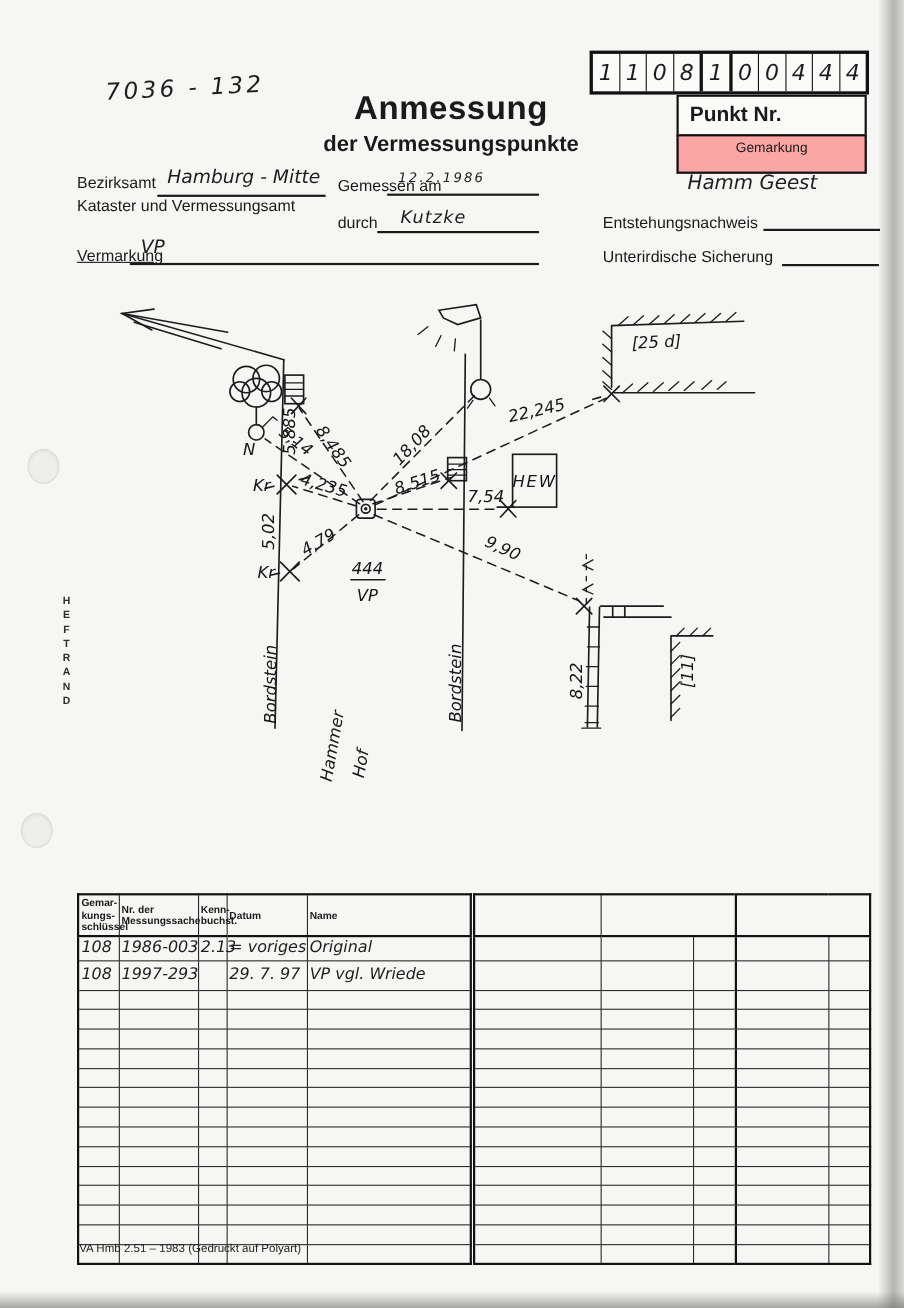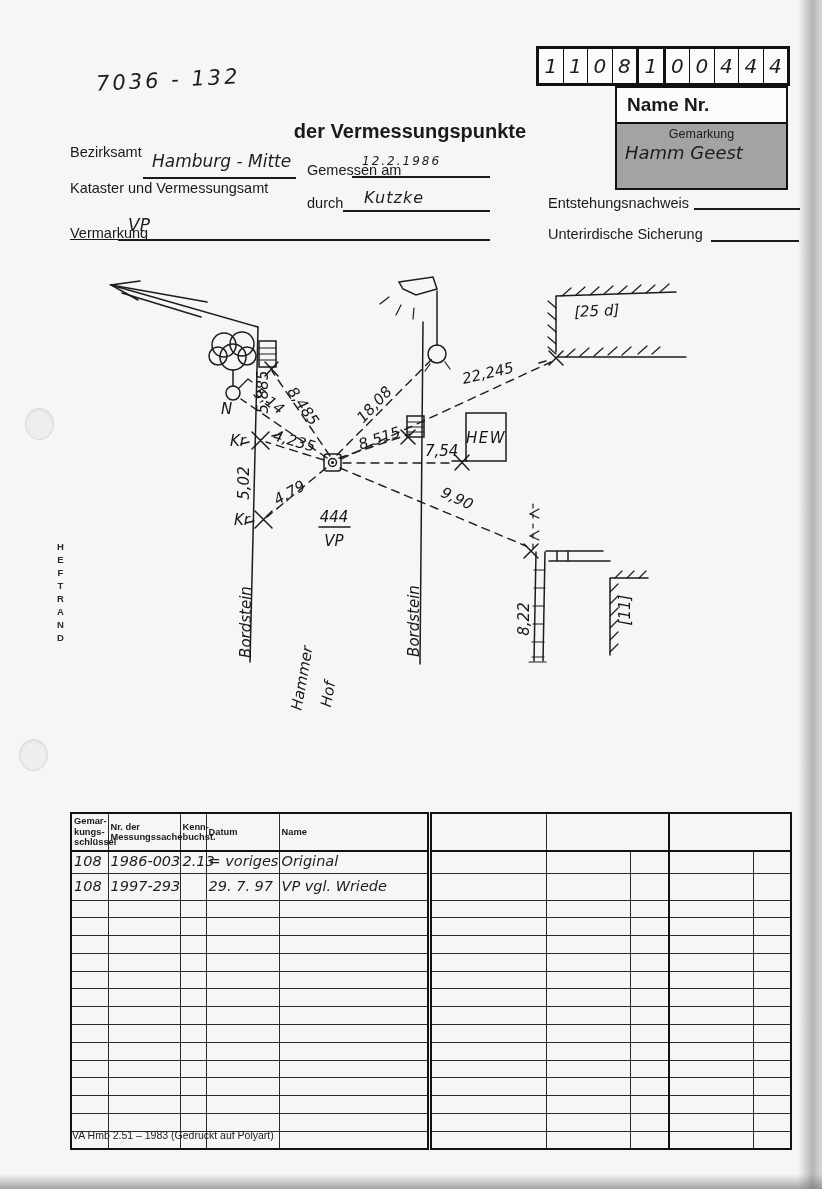--- a/index.html
+++ b/index.html
@@ -11,23 +11,23 @@
   .title{left:300px;top:82px;width:220px;text-align:center;font-size:30px;font-weight:bold;letter-spacing:.5px;}
   .subtitle{left:280px;top:120px;width:260px;text-align:center;font-size:20px;font-weight:bold;}
   
   .digits{left:536px;top:46px;width:254px;height:40px;border:3px solid #111;display:flex;background:#fbfbfa;box-sizing:border-box;}
   .dcell{flex:1;border-right:1.4px solid #111;display:flex;align-items:center;justify-content:center;}
   .dcell.thick{border-right:3px solid #111;}
   .dcell:last-child{border-right:none;}
   .dcell span{font-size:20px;}
   .punktbox{left:615px;top:86px;width:173px;height:38px;border:2.4px solid #111;box-sizing:border-box;
             display:flex;align-items:center;padding-left:10px;font-size:19px;font-weight:bold;background:#fbfbfa;}
-  .gembox{left:615px;top:122px;width:173px;height:68px;border:2.4px solid #111;box-sizing:border-box;background:#a3a3a3;}
+  .gembox{left:615px;top:122px;width:173px;height:36px;border:2.4px solid #111;box-sizing:border-box;background:#fca5a5;}
   .gembox .glabel{display:block;text-align:center;font-size:12.5px;margin-top:3px;}
-  .gembox .gval{display:block;margin-left:8px;font-size:18px;margin-top:1px;}
+  .gembox .gval{display:block;margin-left:8px;font-size:18px;margin-top:15px;}
   
   .lbl{font-size:14.5px;}
   .uline{height:1.5px;background:#1a1a1a;}
   .heftrand{left:55px;top:541px;writing-mode:vertical-rl;text-orientation:upright;font-size:9.5px;
             letter-spacing:2px;color:#2c2c2c;font-weight:bold;}
   .hole{border-radius:50%;background:#eeeeec;border:1px solid #dbdbd9;box-shadow:inset 0 1px 3px rgba(0,0,0,.07);}
   .footer{left:72px;top:1129px;font-size:10.5px;color:#222;}
   
   table.tbl{position:absolute;border-collapse:collapse;table-layout:fixed;border:2px solid #111;padding-left:20px;}
   table.tbl td{border:1px solid #2b2b2b;padding:0 2px;overflow:visible;}
@@ -47,20 +47,21 @@
      background:linear-gradient(to right,rgba(120,120,118,0),rgba(115,115,113,.5) 60%,rgba(150,150,148,.3));}
   .shadow-bottom{left:0;bottom:0;width:100%;height:15px;
      background:linear-gradient(to bottom,rgba(120,120,118,0),rgba(100,100,98,.55));}
 </style>
 </head>
 <body>
 
 <div class="page">
 
   <div class="abs hw doc-number">7036 - 132</div>
+  <div class="abs title">Anmessung</div>
   <div class="abs subtitle">der Vermessungspunkte</div>
 
   <div class="abs digits">
     <div class="dcell">
         <span class="hw">1</span>
       </div>
     <div class="dcell">
         <span class="hw">1</span>
       </div>
     <div class="dcell">
@@ -81,27 +82,27 @@
     <div class="dcell">
         <span class="hw">4</span>
       </div>
     <div class="dcell">
         <span class="hw">4</span>
       </div>
     <div class="dcell">
         <span class="hw">4</span>
       </div>
   </div>
-  <div class="abs punktbox">Name Nr.</div>
+  <div class="abs punktbox">Punkt Nr.</div>
   <div class="abs gembox">
     <span class="glabel">Gemarkung</span>
     <span class="gval hw">Hamm Geest</span>
   </div>
 
-  <div class="abs lbl" style="left:70px;top:144px;">Bezirksamt</div>
+  <div class="abs lbl" style="left:70px;top:159px;">Bezirksamt</div>
   <div class="abs hw" style="left:152px;top:151px;font-size:17px;">Hamburg - Mitte</div>
   <div class="abs uline" style="left:143px;top:177px;width:153px;"></div>
   <div class="abs lbl" style="left:70px;top:180px;">Kataster und Vermessungsamt</div>
 
   <div class="abs lbl" style="left:307px;top:162px;">Gemessen am</div>
   <div class="abs hw" style="left:362px;top:154px;font-size:12px;letter-spacing:2px;">12.2.1986</div>
   <div class="abs uline" style="left:352px;top:176px;width:138px;"></div>
 
   <div class="abs lbl" style="left:307px;top:195px;">durch</div>
   <div class="abs hw" style="left:364px;top:188px;font-size:16px;letter-spacing:1px;">Kutzke</div>

